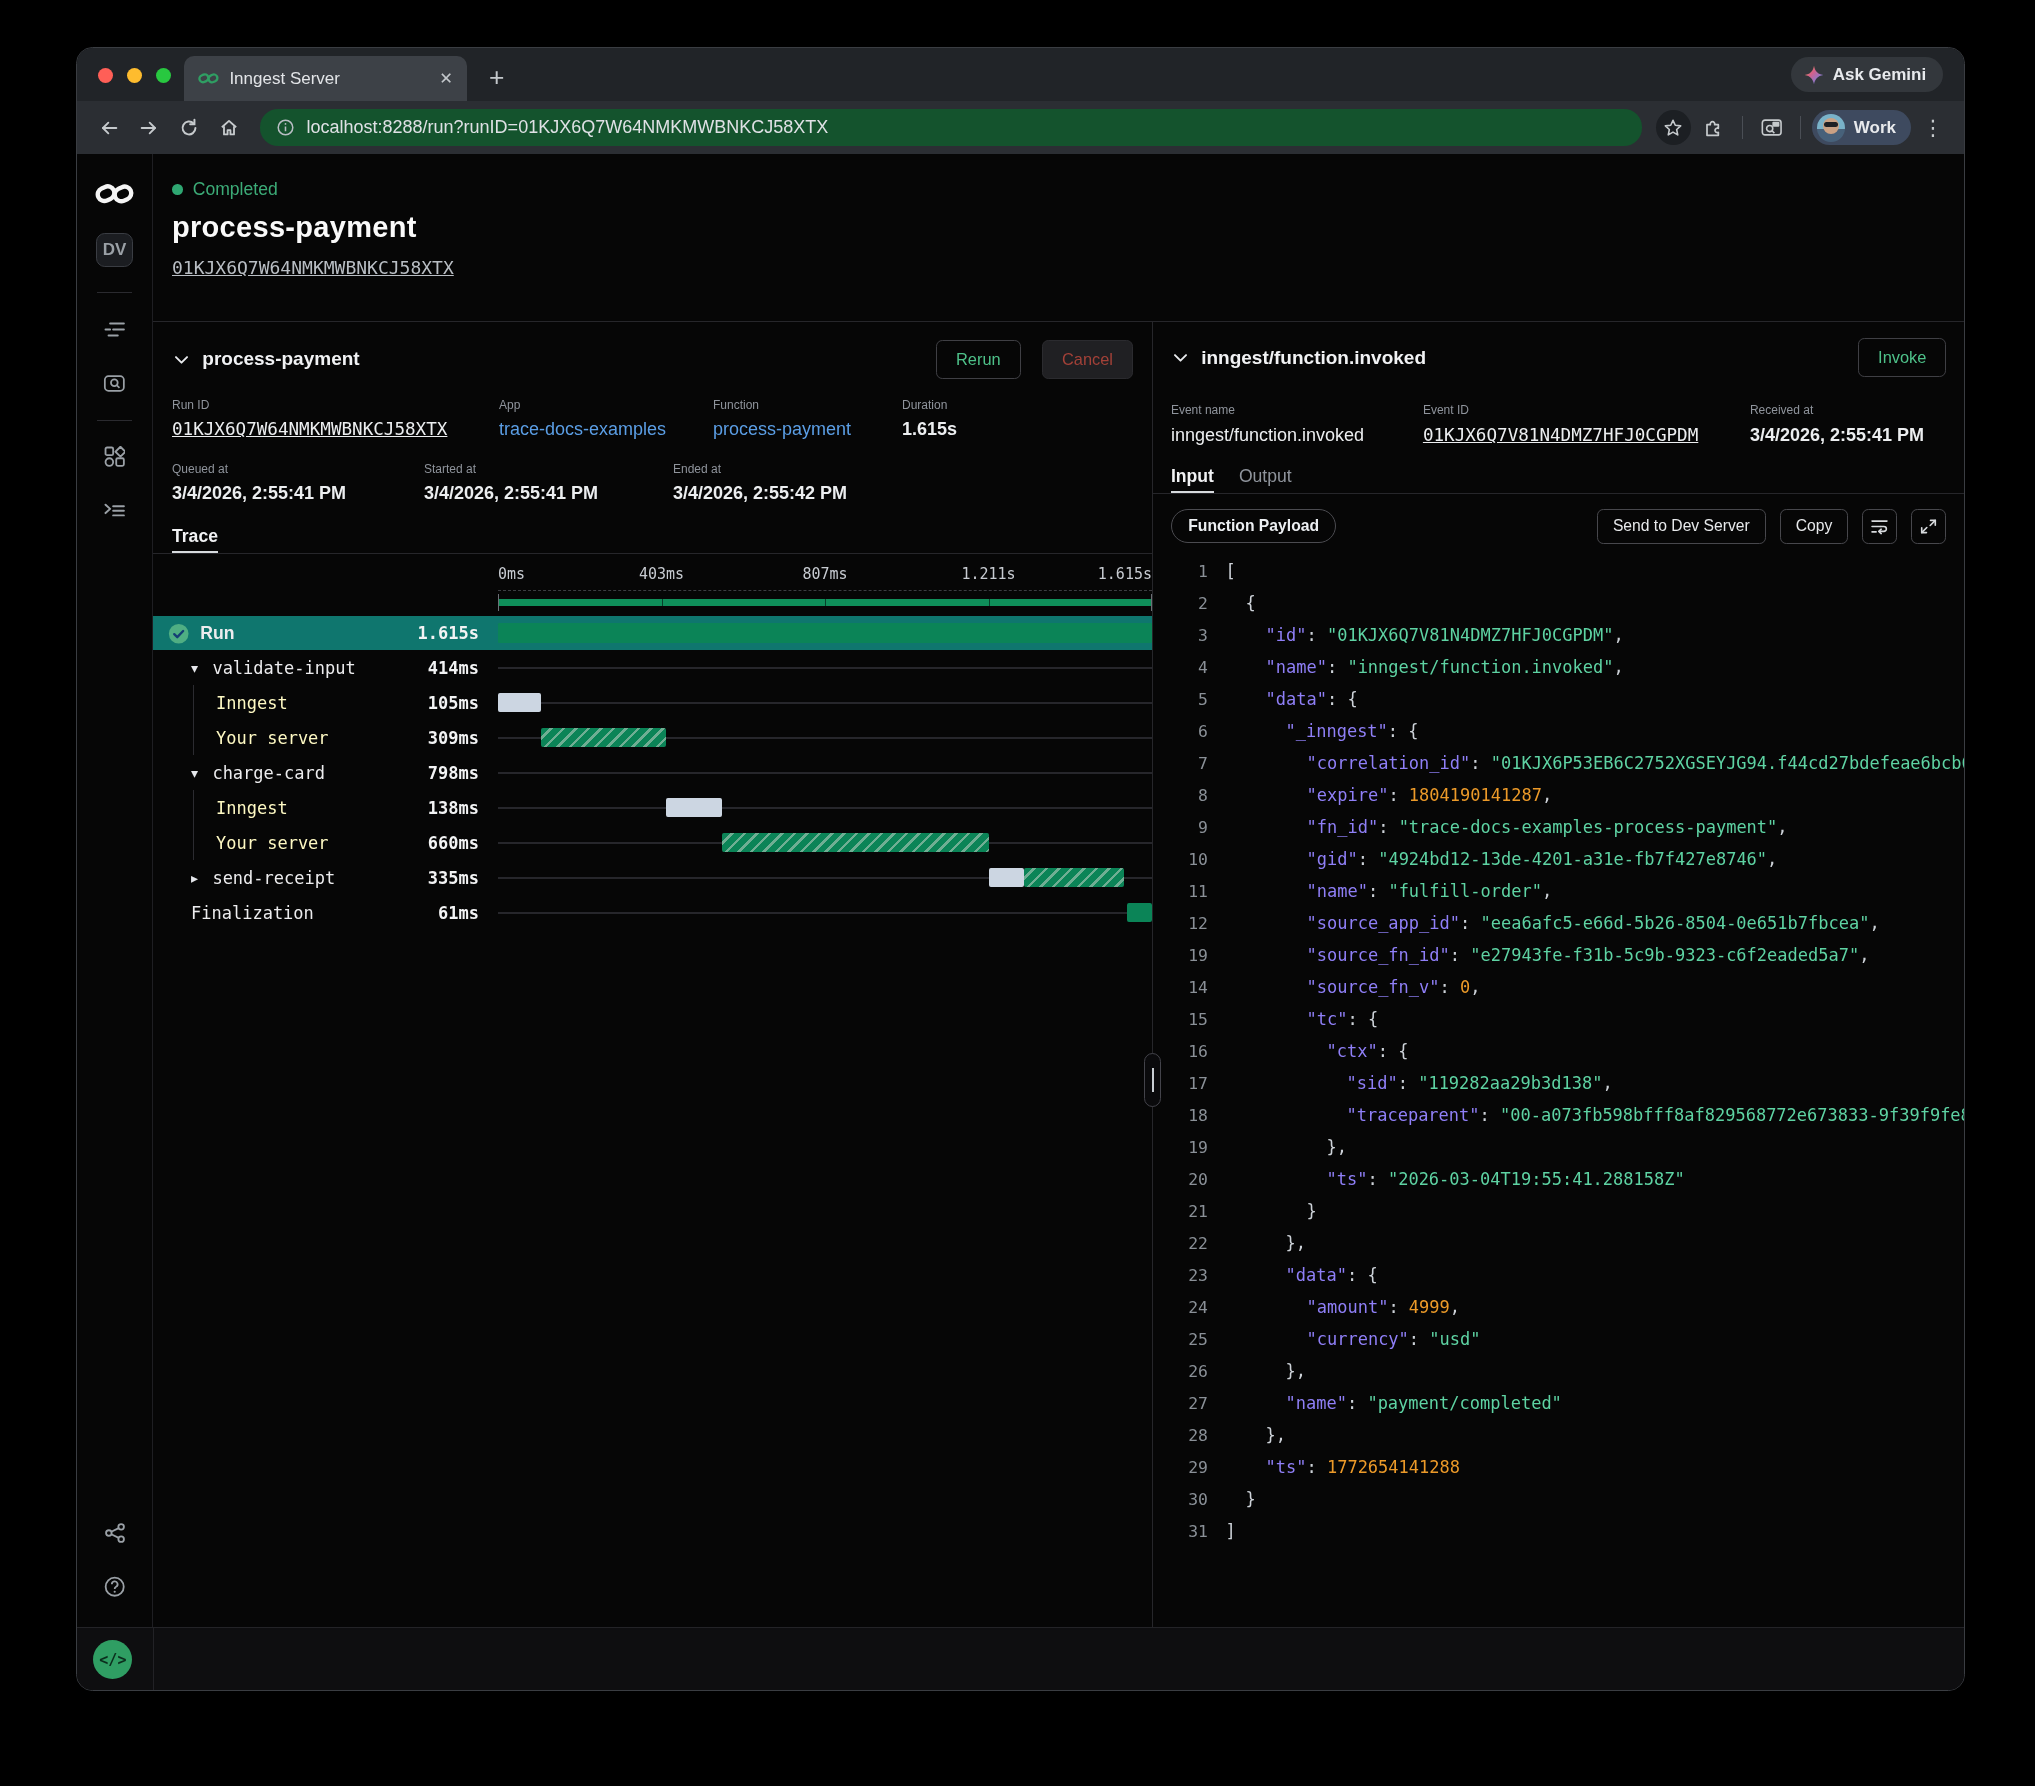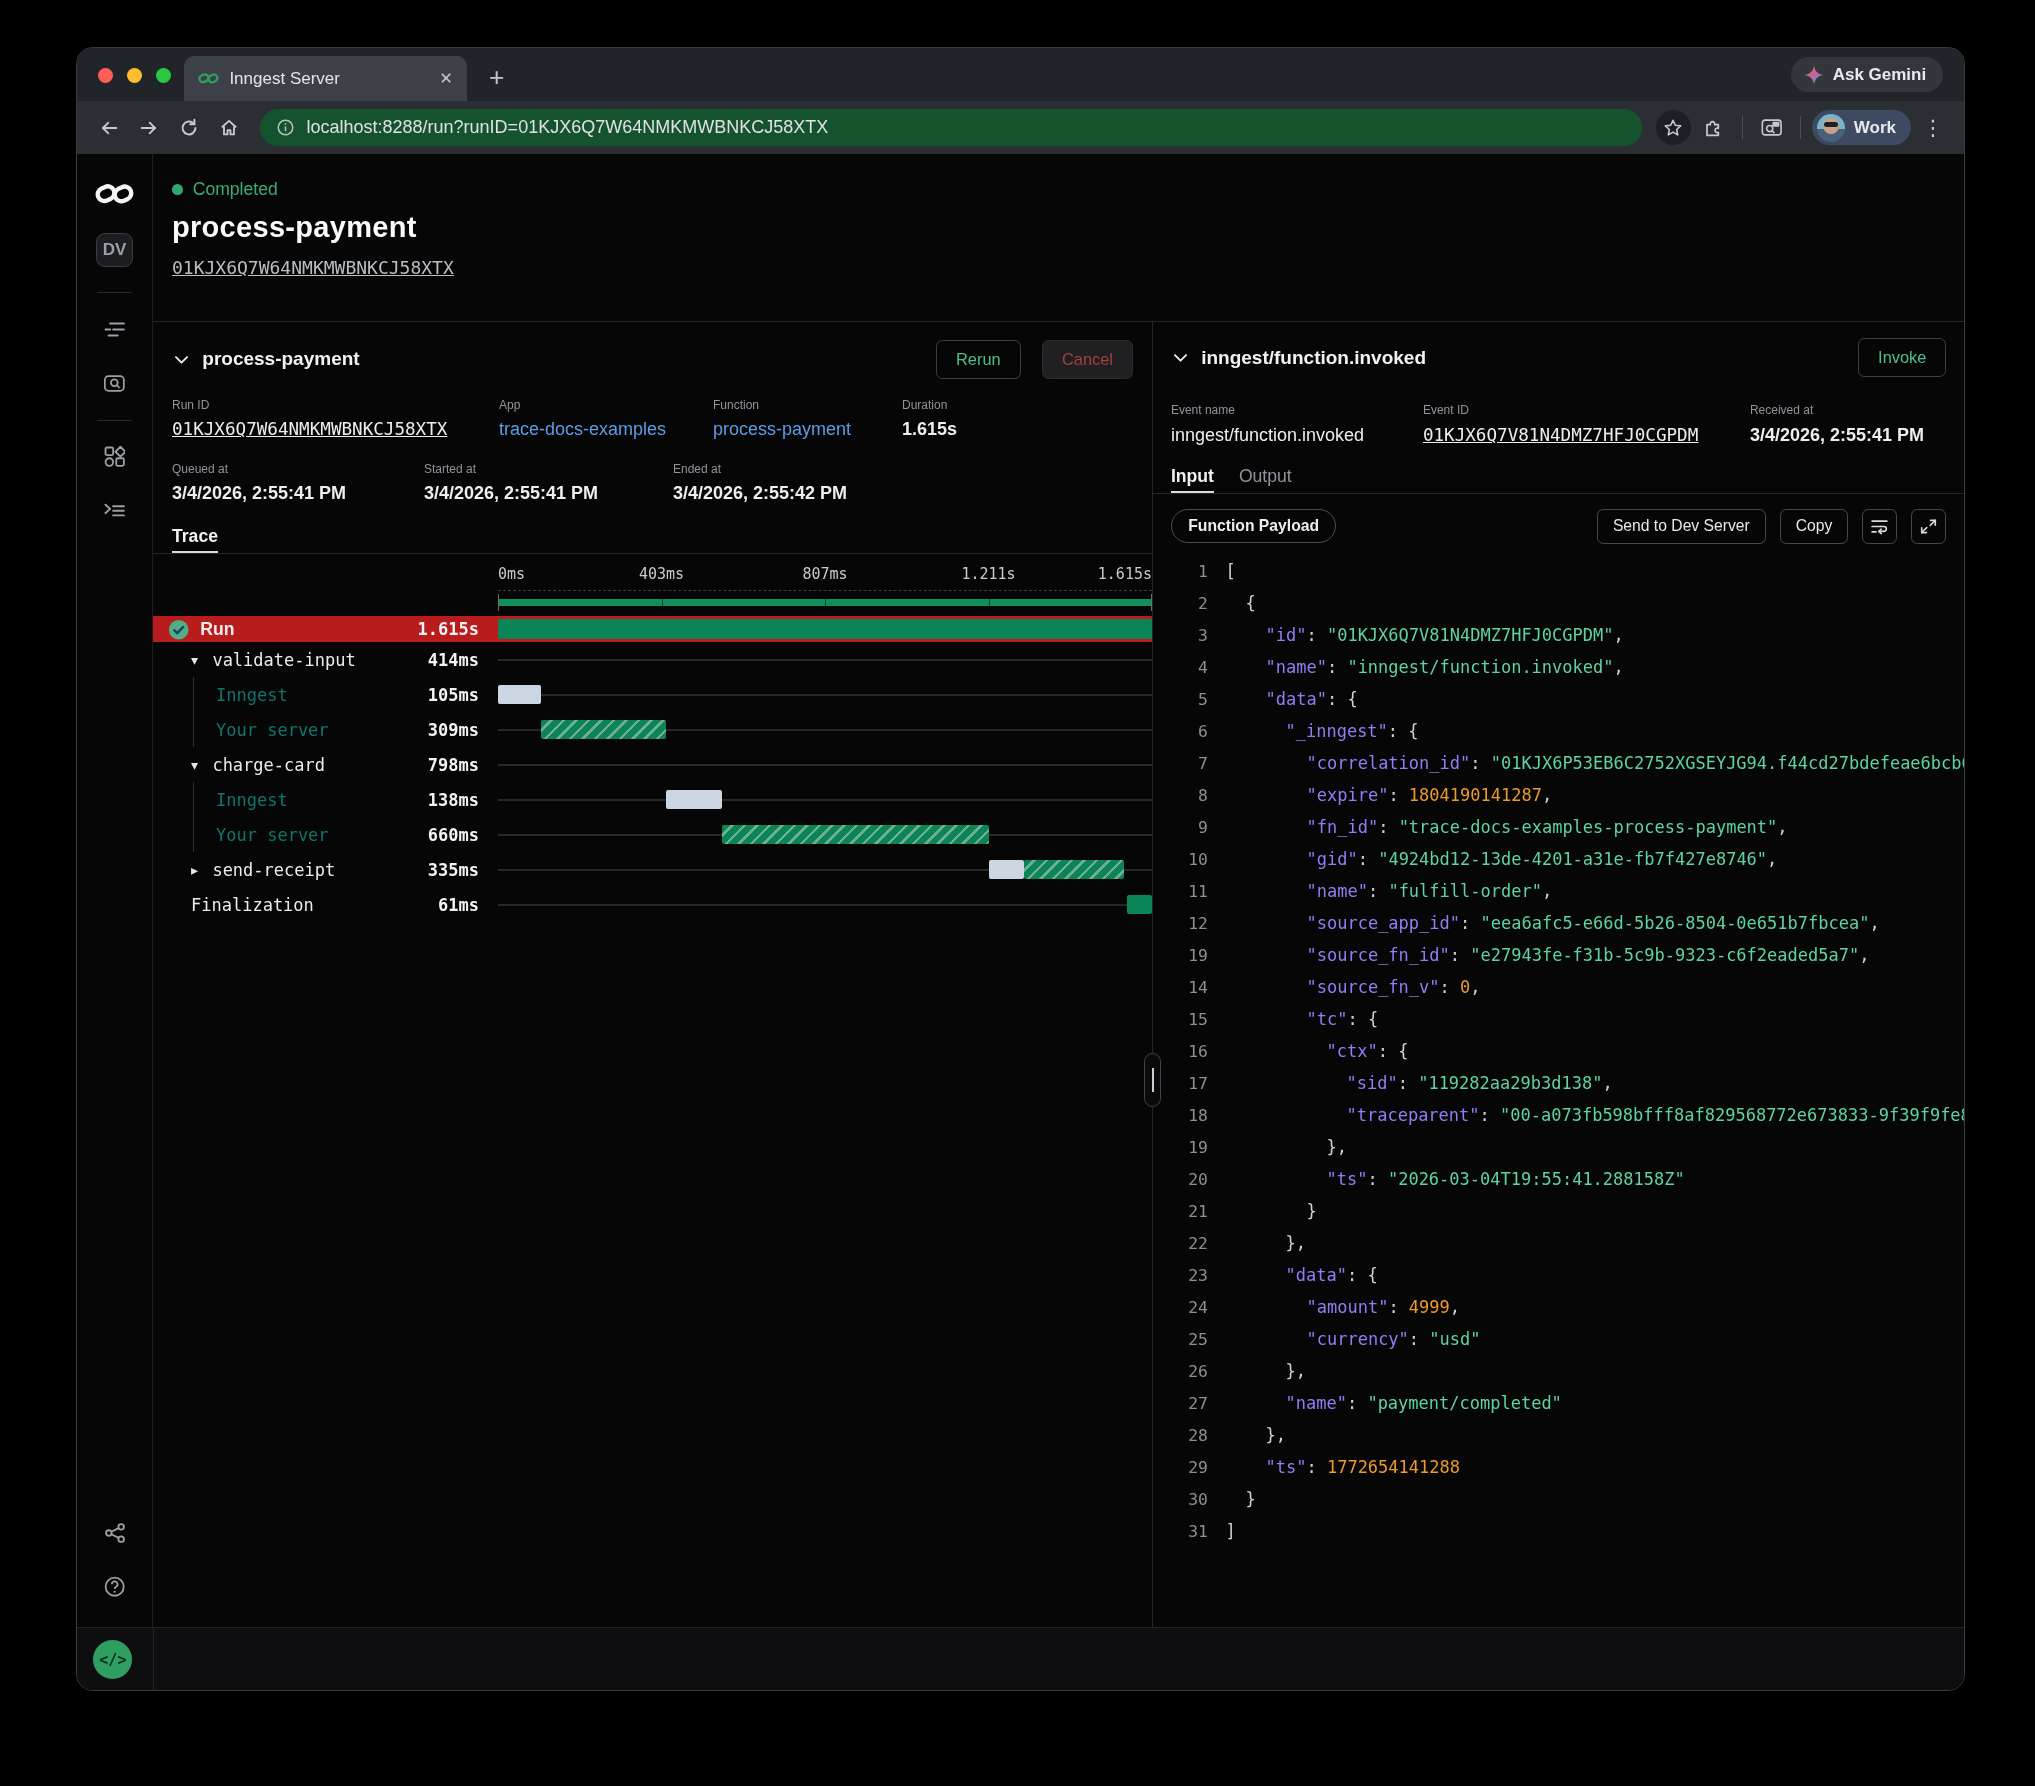--- a/index.html
+++ b/index.html
@@ -99,36 +99,36 @@
 
   
   .waterfall { margin-top:8.8px; flex:none; }
   .wf-row { position:relative; height:35px; display:flex; align-items:center; }
   .wf-left { width:345px; flex:none; display:flex; align-items:center; padding-left:38px; height:100%; }
   .wf-sp { width:25px; flex:none; }
   .wf-chev { width:16.4px; margin-right:5px; font-size:14px; color:#e5e7eb; flex:none;
              font-family:"DejaVu Sans",sans-serif; }
   .wf-name { flex:1; font-family:"DejaVu Sans Mono",monospace; font-size:17px; color:#ececee;
              white-space:nowrap; overflow:hidden; }
-  .wf-name.muted { color:#0f766e; }
+  .wf-name.muted { color:#fef9c3; }
   .wf-dur { font-family:"DejaVu Sans Mono",monospace; font-size:17px; font-weight:bold;
             color:#f2f3f4; padding-right:19px; }
   .wf-track { position:relative; flex:1; height:100%; }
   .wf-row .wf-track::before { content:""; position:absolute; left:0; right:0; top:50%; height:1.3px;
             margin-top:-0.6px; background:#26262b; }
   .axis-row { height:25px; } .axis-row .wf-track::before { display:none; }
   .ax { position:absolute; top:2.5px; font-family:"DejaVu Sans Mono",monospace; font-size:15px;
         color:#c7cbd1; white-space:nowrap; }
   .ax.c { transform:translateX(-50%); }
   .mini-row { height:29px; } .mini-row .wf-track::before { display:none; }
   .dash-line { position:absolute; left:0; right:0; top:2.5px; border-top:1.3px dashed #3c3d42; }
   .mini-bar { position:absolute; left:0; right:0; top:11.3px; height:7px; background:#0f8f5a; }
   .mini-div { position:absolute; top:11.3px; width:1.3px; height:7px; background:#07402b; }
   .mini-tick { position:absolute; top:6.3px; width:1.3px; height:17px; background:#6b7076; }
-  .run-row { height:26px; background:#b91c1c;align-items:flex-end; }
+  .run-row { height:34px; background:#0f766e;align-items:flex-end; }
   .run-row .wf-left { padding-left:14.5px; }
   .run-row .wf-name { font-family:"Liberation Sans",sans-serif; font-weight:bold; font-size:17.6px; }
   .run-check { width:21.4px; height:21.4px; margin-right:11.3px; flex:none; }
   .run-row .wf-track::before { display:none; }
   .bar { position:absolute; top:50%; height:19px; margin-top:-9.4px; border-radius:1.9px; }
   .bar.queue { background:#ccd6e2; }
   .bar.server { background:repeating-linear-gradient(135deg,#0b8457 0 6.3px,#6fae93 6.3px 8.8px); }
   .bar.final { background:#0b8457; }
   .bar.run-bar { left:0; width:100%; height:20px; margin-top:-10px; background:#0b8457; border-radius:1.3px; }
   .wf-row.child::before { content:""; position:absolute; left:40px; top:0; bottom:0; width:0.6px;

